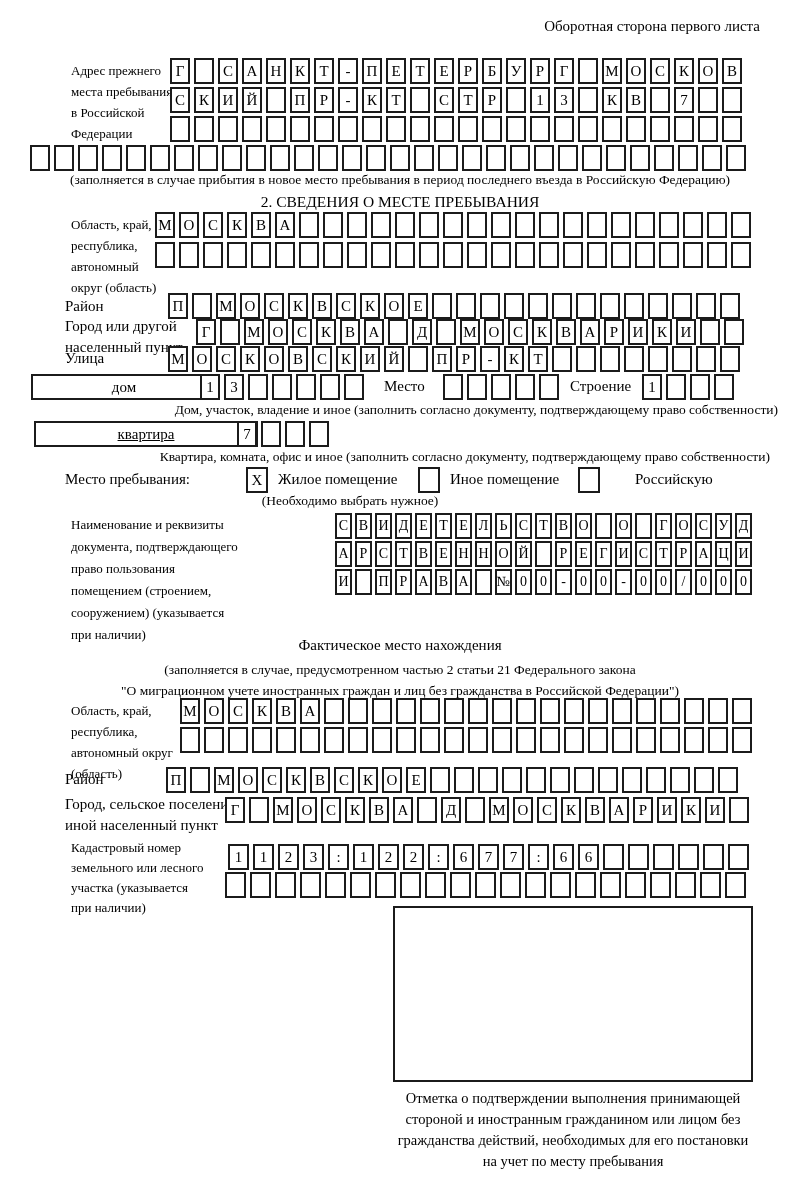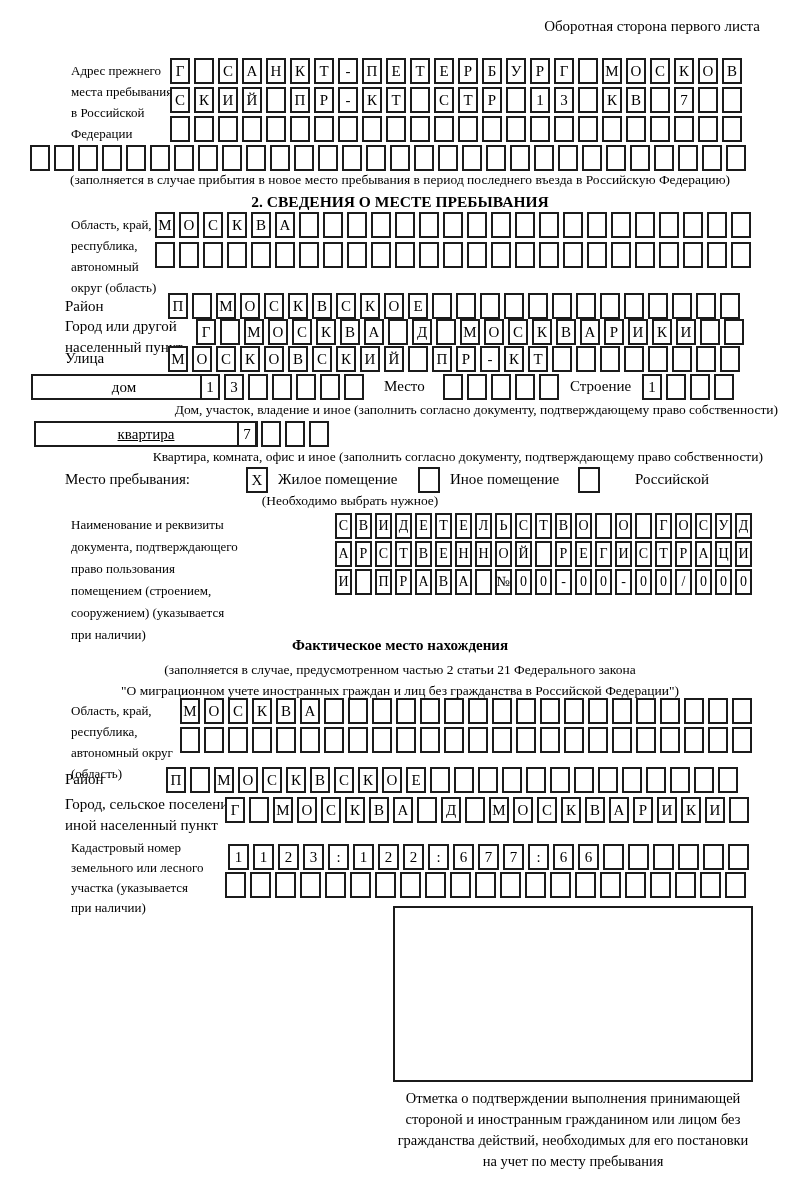--- a/index.html
+++ b/index.html
@@ -14,21 +14,21 @@
   .cellrow.tight{gap:3px;}
   .cellrow.tight .cell{width:17px;height:26px;font-size:14px;}
   .cellrow.wide{gap:4px;}
   .cellrow.wide .cell{width:21px;}
   .widebox{box-sizing:border-box;border:2px solid #1b1b1b;height:26px;background:#fff;
            display:flex;align-items:center;justify-content:center;font-size:15px;}
   .checkbox{box-sizing:border-box;width:22px;height:26px;border:2px solid #1b1b1b;background:#fff;
             display:flex;align-items:center;justify-content:center;font-size:15px;}
   .caption{font-size:13.5px;text-align:center;white-space:pre-line;}
   .caption-left{font-size:13.5px;text-align:right;white-space:pre-line;}
-  .h-bold{font-weight:bold;font-size:15.5px;text-align:center;}
+  .h-bold{font-weight:normal;font-size:15.5px;text-align:center;}
   .hdr-note{font-size:15px;text-align:right;}
   .markbox{box-sizing:border-box;border:2px solid #1b1b1b;background:#fff;}
   .mark-caption{font-size:14.5px;line-height:21px;text-align:center;white-space:pre-line;}
 </style>
 </head>
 <body>
 
 <div class="page">
 
   <div class="abs hdr-note" style="left:400px;top:18px;width:360px;">Оборотная сторона первого листа</div>
@@ -321,29 +321,29 @@
     </div>
   <div class="abs caption-left" style="left:38px;top:402px;width:740px;">Дом, участок, владение и иное (заполнить согласно документу, подтверждающему право собственности)</div>
 
   <div class="abs widebox" style="left:34px;top:421px;width:224px;text-decoration:underline;">квартира</div>
   <div class="abs cellrow" style="left:237px;top:421px;">
       <span class="cell">7</span>
       <span class="cell"></span>
       <span class="cell"></span>
       <span class="cell"></span>
     </div>
-  <div class="abs caption-left" style="left:23px;top:449px;width:740px;">Квартира, комната, офис и иное (заполнить согласно документу, подтверждающему право собственности)</div>
+  <div class="abs caption-left" style="left:30px;top:449px;width:740px;">Квартира, комната, офис и иное (заполнить согласно документу, подтверждающему право собственности)</div>
 
   <div class="abs rowlbl" style="left:65px;top:471px;">Место пребывания:</div>
   <div class="abs checkbox" style="left:246px;top:467px;">X</div>
   <div class="abs rowlbl" style="left:278px;top:471px;">Жилое помещение</div>
   <div class="abs checkbox" style="left:418px;top:467px;"></div>
   <div class="abs rowlbl" style="left:450px;top:471px;">Иное помещение</div>
   <div class="abs checkbox" style="left:578px;top:467px;"></div>
-  <div class="abs rowlbl" style="left:635px;top:471px;">Российской</div>
+  <div class="abs rowlbl" style="left:635px;top:471px;">Российскую</div>
   <div class="abs caption" style="left:180px;top:493px;width:340px;">(Необходимо выбрать нужное)</div>
 
   <div class="abs lbl" style="left:65px;top:514px;width:265px;line-height:22px;">Наименование и реквизиты
 документа, подтверждающего
 право пользования
 помещением (строением,
 сооружением) (указывается
 при наличии)</div>
   <div class="abs cellrow tight" style="left:335px;top:513px;">
       <span class="cell">С</span>

